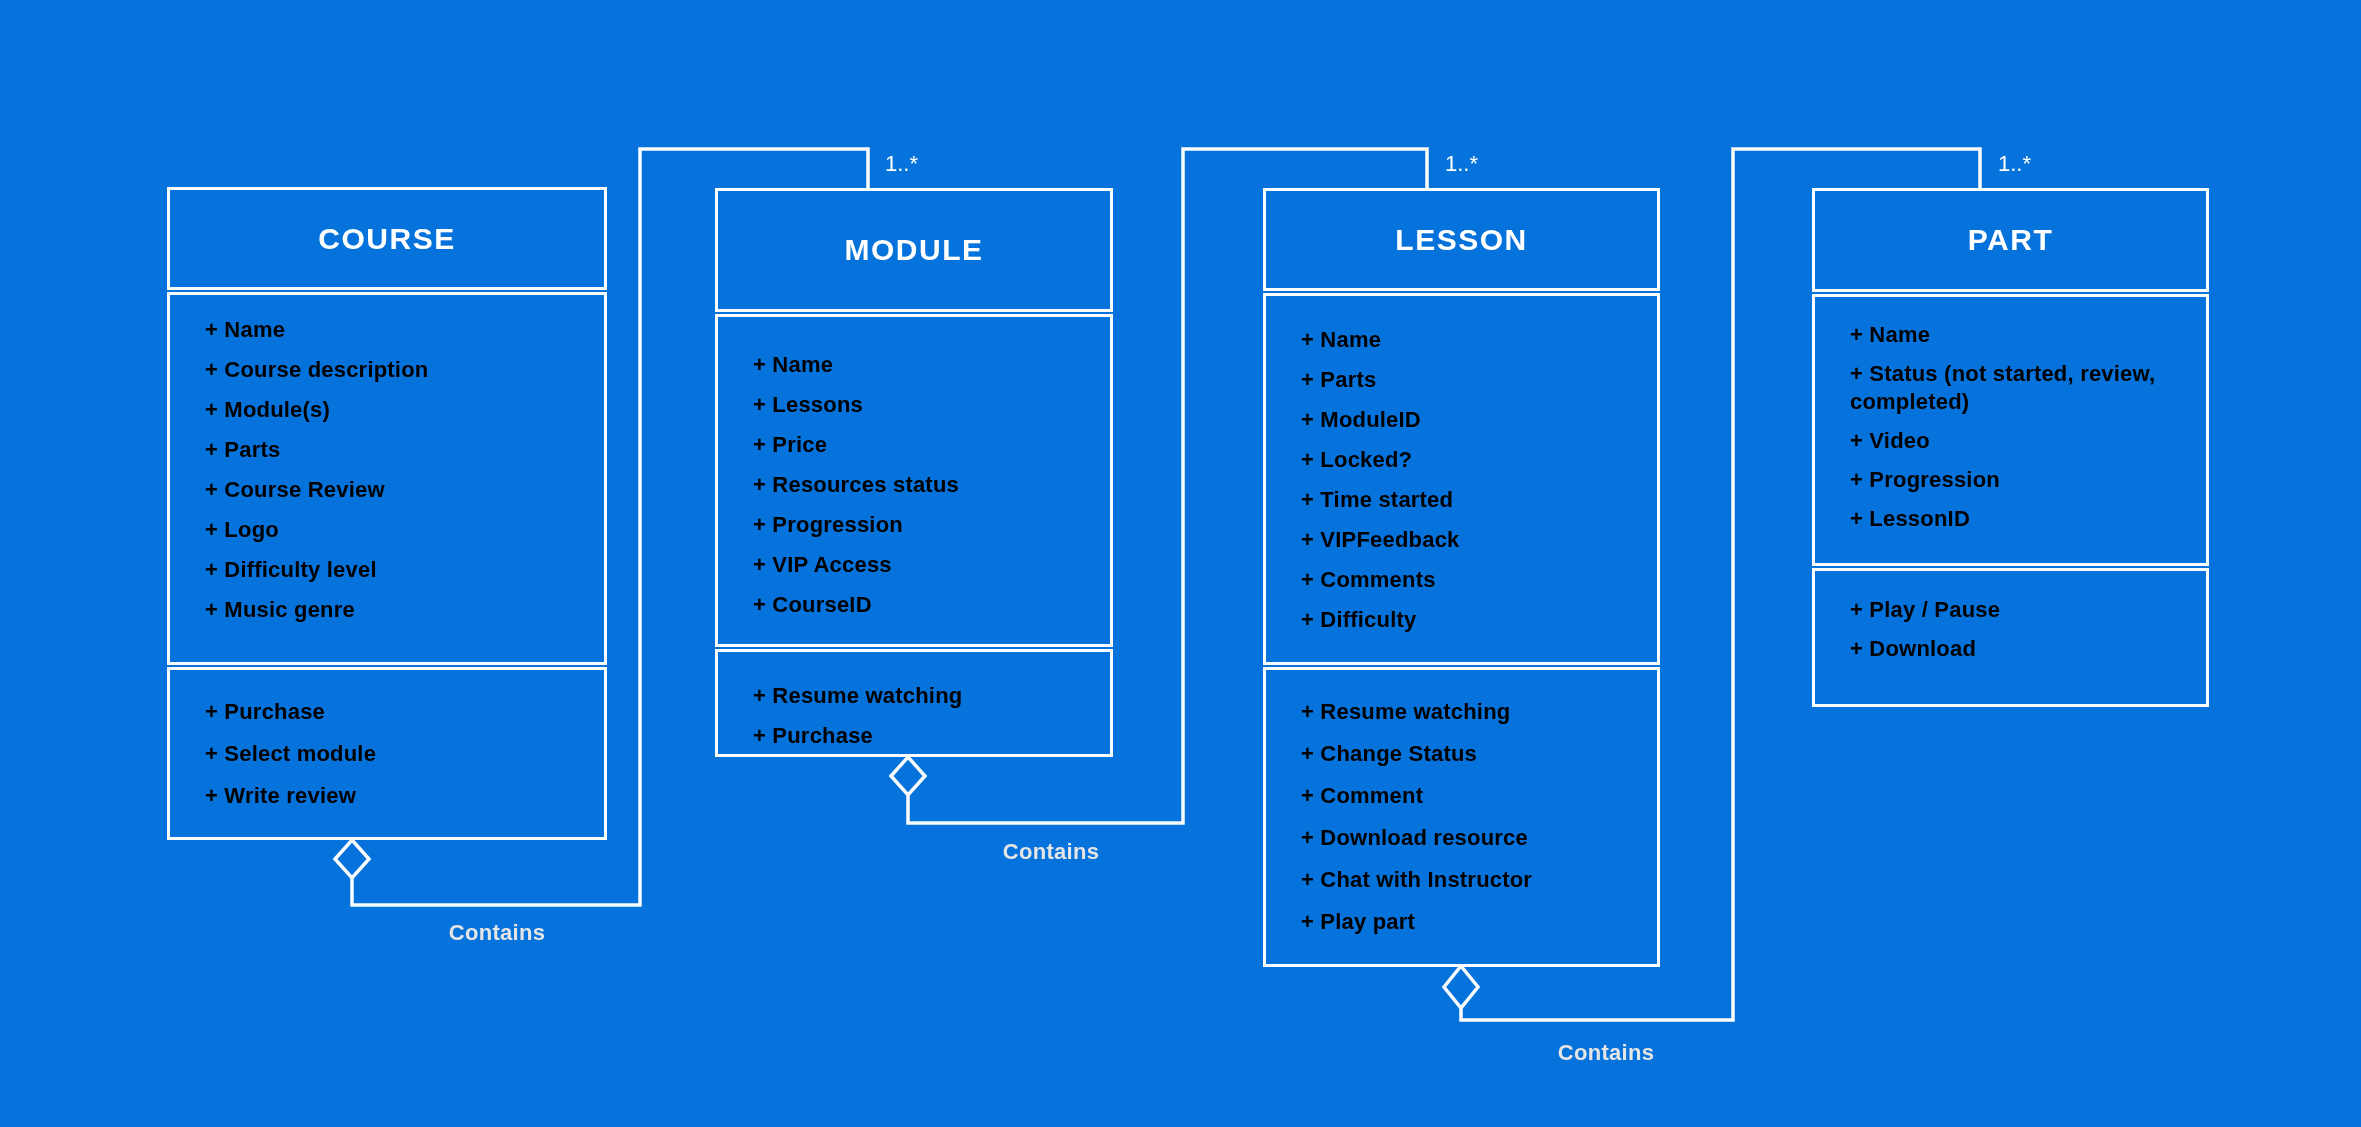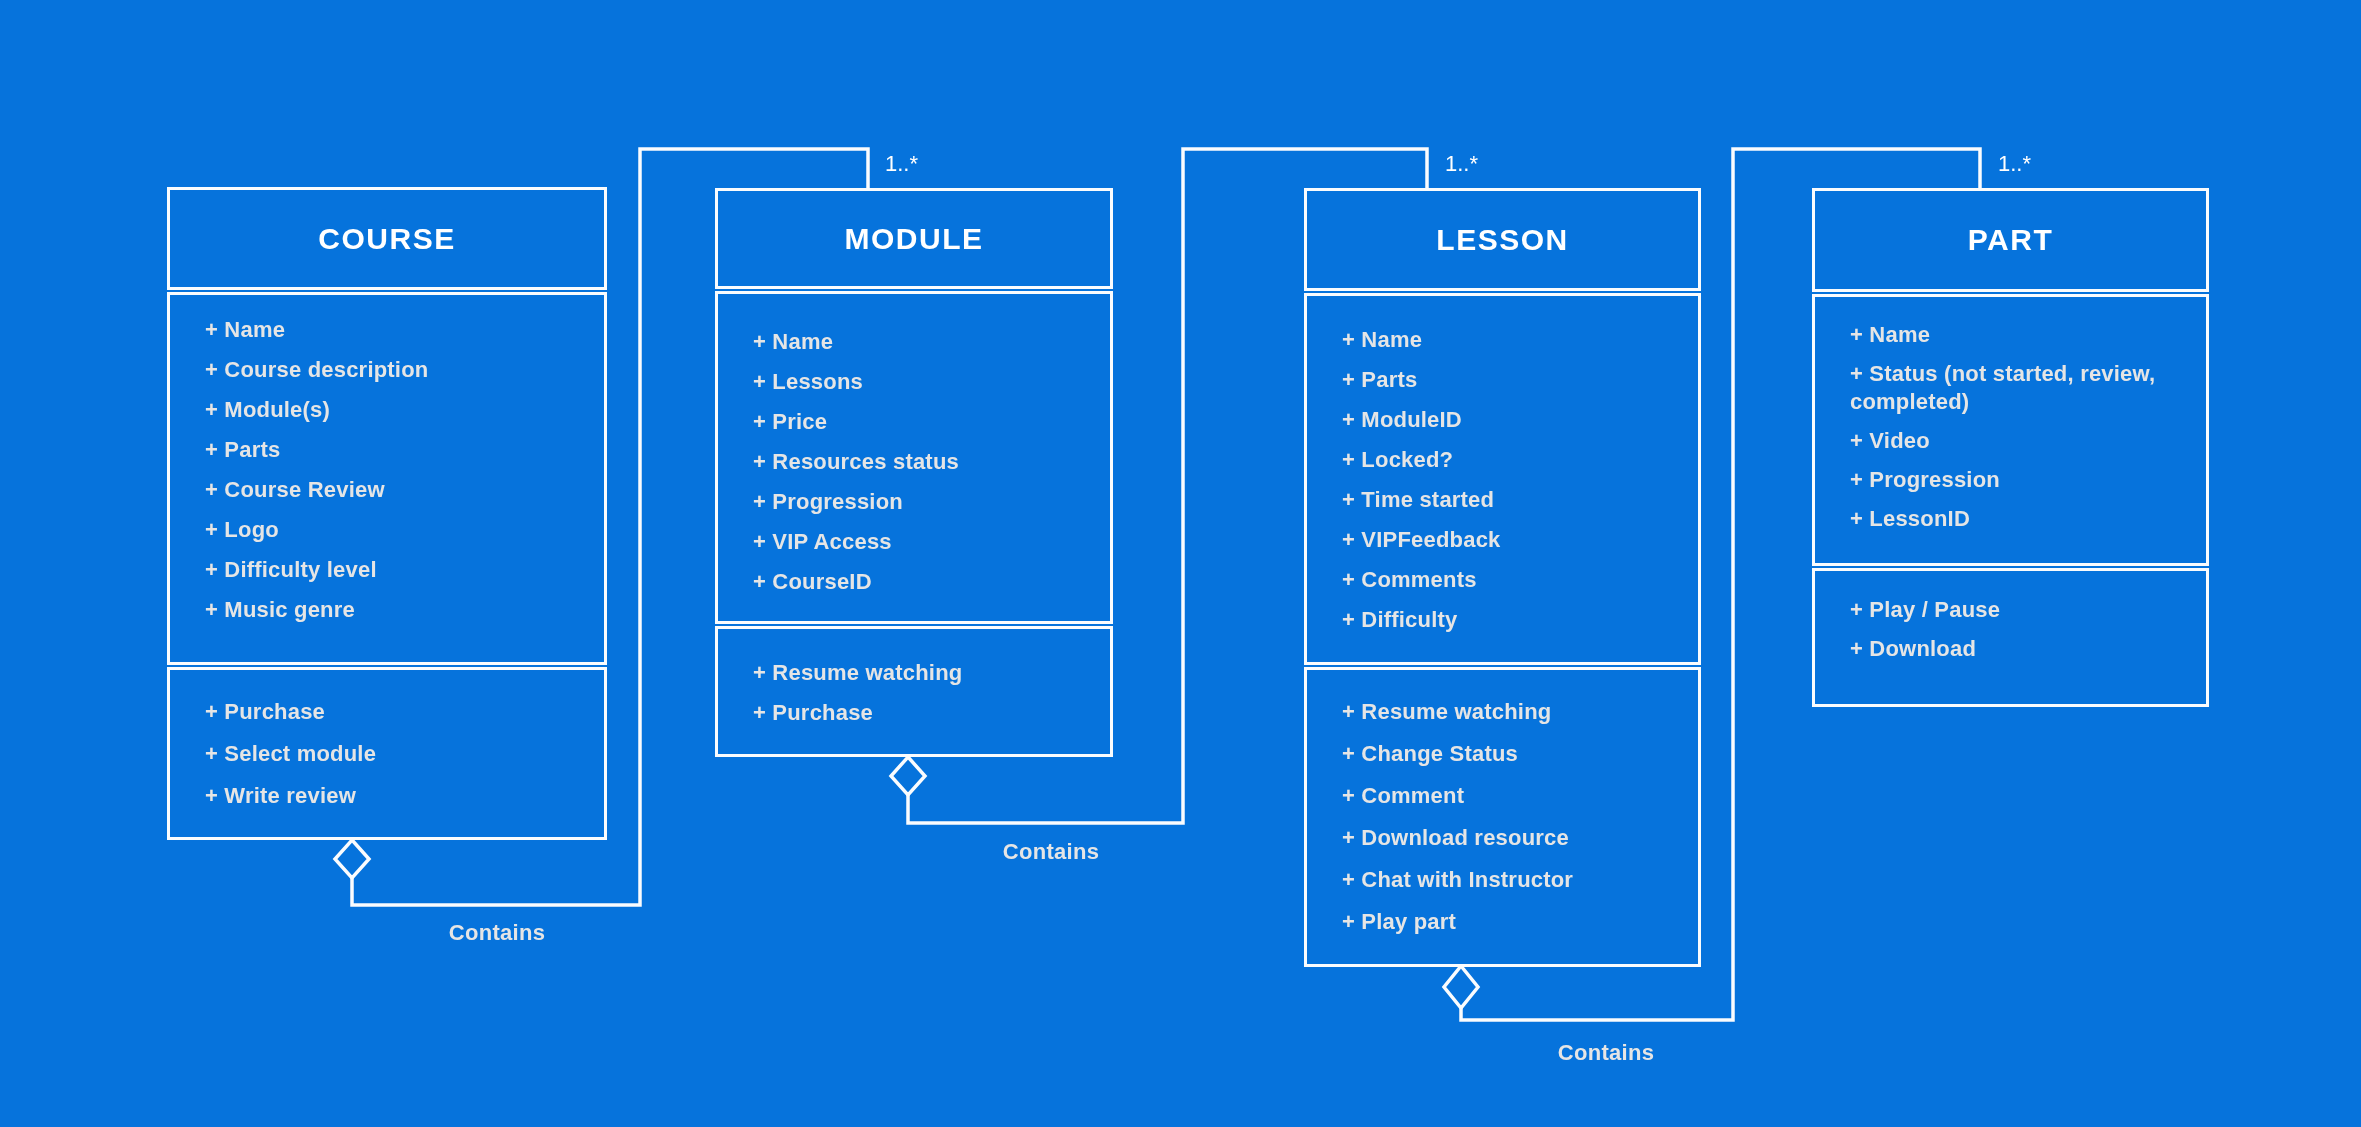--- a/index.html
+++ b/index.html
@@ -46,39 +46,39 @@
   .uml-attrs, .uml-methods {
     overflow: hidden;
   }
   .uml-methods { flex: 1; }
   .uml-member {
     font-size: 22px;
     font-weight: 600;
     line-height: 28px;
     padding: 6px 0;
     letter-spacing: 0.2px;
-    color: #e5e5e5;
+    color: #000000;
   }
   .sp42 .uml-member { padding: 7px 0; }
   .sp39 .uml-member { padding: 5.5px 0; }
 
   
   #class-course { left: 167px; top: 187px; width: 440px; height: 653px; }
   #class-course .uml-title   { height: 103px; }
   #class-course .uml-attrs   { height: 373px; padding: 15px 12px 0 35px; }
   #class-course .uml-methods { padding: 21px 12px 0 35px; }
 
   
   #class-module { left: 715px; top: 188px; width: 398px; height: 569px; }
-  #class-module .uml-title   { height: 101px; }
+  #class-module .uml-title   { height: 124px; }
   #class-module .uml-attrs   { height: 333px; padding: 28px 12px 0 35px; }
   #class-module .uml-methods { padding: 24px 12px 0 35px; }
 
   
-  #class-lesson { left: 1304px; top: 188px; width: 397px; height: 779px; }
+  #class-lesson { left: 1263px; top: 188px; width: 397px; height: 779px; }
   #class-lesson .uml-title   { height: 103px; }
   #class-lesson .uml-attrs   { height: 372px; padding: 24px 12px 0 35px; }
   #class-lesson .uml-methods { padding: 21px 12px 0 35px; }
 
   
   #class-part { left: 1812px; top: 188px; width: 397px; height: 519px; }
   #class-part .uml-title   { height: 104px; }
   #class-part .uml-attrs   { height: 272px; padding: 18px 12px 0 35px; }
   #class-part .uml-methods { padding: 19px 12px 8px 35px; }
 

